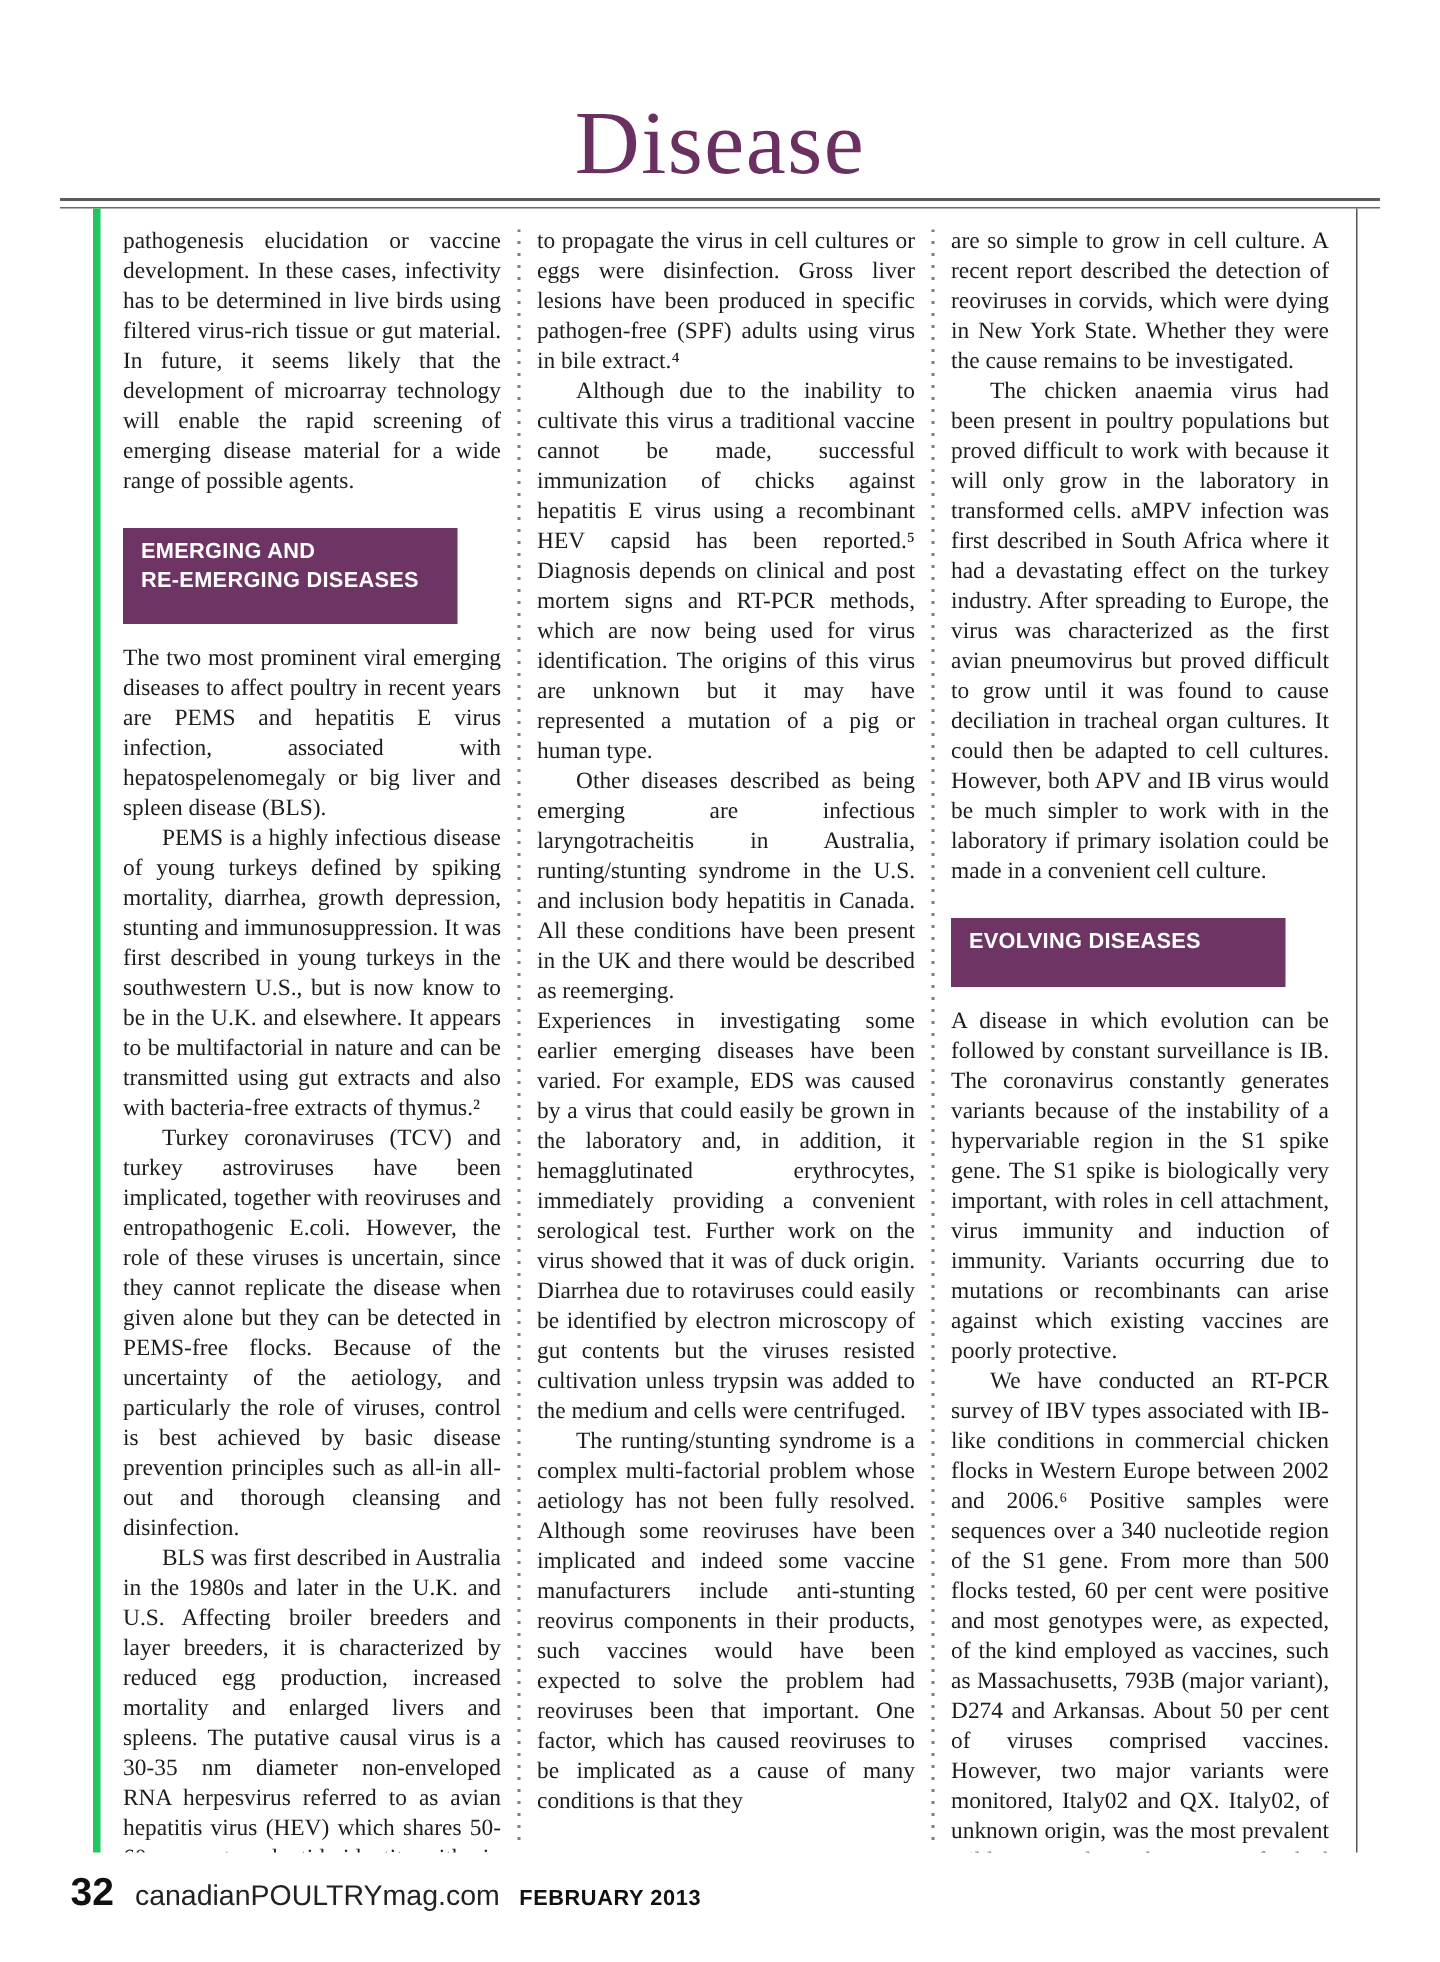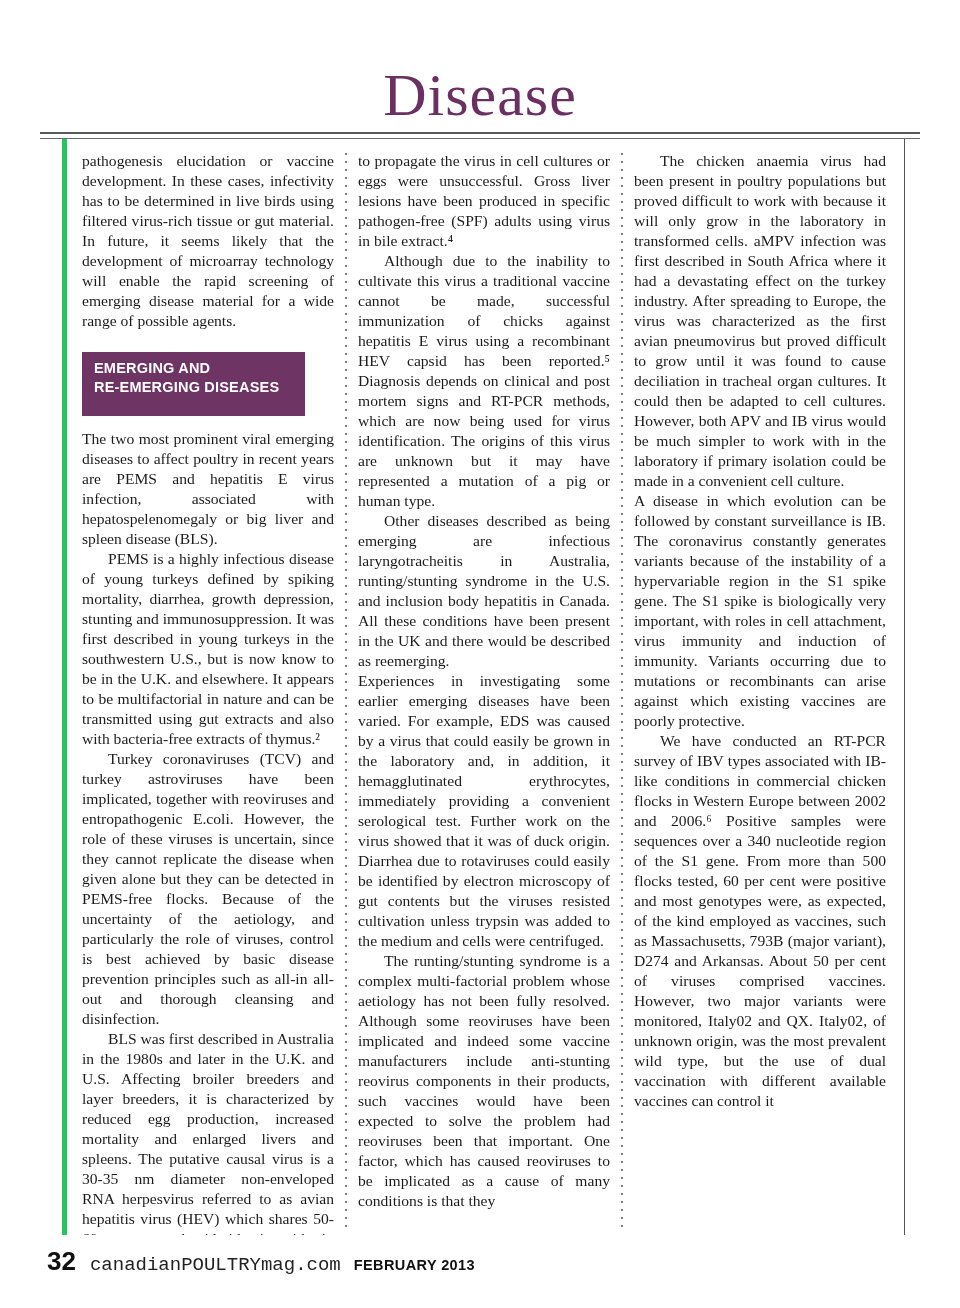--- a/index.html
+++ b/index.html
@@ -81,21 +81,21 @@
     align-items: baseline;
     margin: 11px 0 0 47px;
   }
   .footer .page-num {
     font-family: "Liberation Sans", "DejaVu Sans", sans-serif;
     font-weight: bold;
     font-size: 26px;
     color: #111;
   }
   .footer .site {
-    font-family: Liberation Mono, monospace;
+    font-family: Liberation Sans, sans-serif;
     font-size: 19px;
     color: #222;
     margin-left: 14px;
     text-align: center;
   }
   .footer .issue {
     font-family: "Liberation Sans", "DejaVu Sans", sans-serif;
     font-weight: bold;
     font-size: 14.5px;
     letter-spacing: 0.4px;
@@ -118,29 +118,31 @@
     <div class="col">
         <p>pathogenesis elucidation or vaccine development. In these cases, infectivity has to be determined in live birds using filtered virus-rich tissue or gut material. In future, it seems likely that the development of microarray technology will enable the rapid screening of emerging disease material for a wide range of possible agents.</p>
         <div class="section-header">EMERGING AND<br>RE-EMERGING DISEASES</div>
         <p>The two most prominent viral emerging diseases to affect poultry in recent years are PEMS and hepatitis E virus infection, associated with hepatospelenomegaly or big liver and spleen disease (BLS).</p>
         <p class="indent">PEMS is a highly infectious disease of young turkeys defined by spiking mortality, diarrhea, growth depression, stunting and immunosuppression. It was first described in young turkeys in the southwestern U.S., but is now know to be in the U.K. and elsewhere. It appears to be multifactorial in nature and can be transmitted using gut extracts and also with bacteria-free extracts of thymus.²</p>
         <p class="indent">Turkey coronaviruses (TCV) and turkey astroviruses have been implicated, together with reoviruses and entropathogenic E.coli. However, the role of these viruses is uncertain, since they cannot replicate the disease when given alone but they can be detected in PEMS-free flocks. Because of the uncertainty of the aetiology, and particularly the role of viruses, control is best achieved by basic disease prevention principles such as all-in all-out and thorough cleansing and disinfection.</p>
         <p class="indent">BLS was first described in Australia in the 1980s and later in the U.K. and U.S. Affecting broiler breeders and layer breeders, it is characterized by reduced egg production, increased mortality and enlarged livers and spleens. The putative causal virus is a 30-35 nm diameter non-enveloped RNA herpesvirus referred to as avian hepatitis virus (HEV) which shares 50-60 per cent nucleotide identity with pig and human types of the virus and 80 per cent identity with the Australian strains of BLS virus.³ Attempts</p>
       </div>
     <div class="col-divider"></div>
     <div class="col">
-        <p>to propagate the virus in cell cultures or eggs were unsuccessful. Gross liver lesions have been produced in specific pathogen-free (SPF) adults using virus in bile extract.⁴</p>
+        <p>to propagate the virus in cell cultures or eggs were disinfection. Gross liver lesions have been produced in specific pathogen-free (SPF) adults using virus in bile extract.⁴</p>
         <p class="indent">Although due to the inability to cultivate this virus a traditional vaccine cannot be made, successful immunization of chicks against hepatitis E virus using a recombinant HEV capsid has been reported.⁵ Diagnosis depends on clinical and post mortem signs and RT-PCR methods, which are now being used for virus identification. The origins of this virus are unknown but it may have represented a mutation of a pig or human type.</p>
         <p class="indent">Other diseases described as being emerging are infectious laryngotracheitis in Australia, runting/stunting syndrome in the U.S. and inclusion body hepatitis in Canada. All these conditions have been present in the UK and there would be described as reemerging.</p>
         <p>Experiences in investigating some earlier emerging diseases have been varied. For example, EDS was caused by a virus that could easily be grown in the laboratory and, in addition, it hemagglutinated erythrocytes, immediately providing a convenient serological test. Further work on the virus showed that it was of duck origin. Diarrhea due to rotaviruses could easily be identified by electron microscopy of gut contents but the viruses resisted cultivation unless trypsin was added to the medium and cells were centrifuged.</p>
         <p class="indent">The runting/stunting syndrome is a complex multi-factorial problem whose aetiology has not been fully resolved. Although some reoviruses have been implicated and indeed some vaccine manufacturers include anti-stunting reovirus components in their products, such vaccines would have been expected to solve the problem had reoviruses been that important. One factor, which has caused reoviruses to be implicated as a cause of many conditions is that they</p>
       </div>
     <div class="col-divider"></div>
     <div class="col">
+        <p>are so simple to grow in cell culture. A recent report described the detection of reoviruses in corvids, which were dying in New York State. Whether they were the cause remains to be investigated.</p>
         <p class="indent">The chicken anaemia virus had been present in poultry populations but proved difficult to work with because it will only grow in the laboratory in transformed cells. aMPV infection was first described in South Africa where it had a devastating effect on the turkey industry. After spreading to Europe, the virus was characterized as the first avian pneumovirus but proved difficult to grow until it was found to cause deciliation in tracheal organ cultures. It could then be adapted to cell cultures. However, both APV and IB virus would be much simpler to work with in the laboratory if primary isolation could be made in a convenient cell culture.</p>
+        <div class="section-header">EVOLVING DISEASES</div>
         <p>A disease in which evolution can be followed by constant surveillance is IB. The coronavirus constantly generates variants because of the instability of a hypervariable region in the S1 spike gene. The S1 spike is biologically very important, with roles in cell attachment, virus immunity and induction of immunity. Variants occurring due to mutations or recombinants can arise against which existing vaccines are poorly protective.</p>
         <p class="indent">We have conducted an RT-PCR survey of IBV types associated with IB-like conditions in commercial chicken flocks in Western Europe between 2002 and 2006.⁶ Positive samples were sequences over a 340 nucleotide region of the S1 gene. From more than 500 flocks tested, 60 per cent were positive and most genotypes were, as expected, of the kind employed as vaccines, such as Massachusetts, 793B (major variant), D274 and Arkansas. About 50 per cent of viruses comprised vaccines. However, two major variants were monitored, Italy02 and QX. Italy02, of unknown origin, was the most prevalent wild type, but the use of dual vaccination with different available vaccines can control it</p>
       </div>
   </div>
 
   <div class="footer">
     <span class="page-num">32</span>
     <span class="site">canadianPOULTRYmag.com</span>
     <span class="issue">FEBRUARY 2013</span>
   </div>

